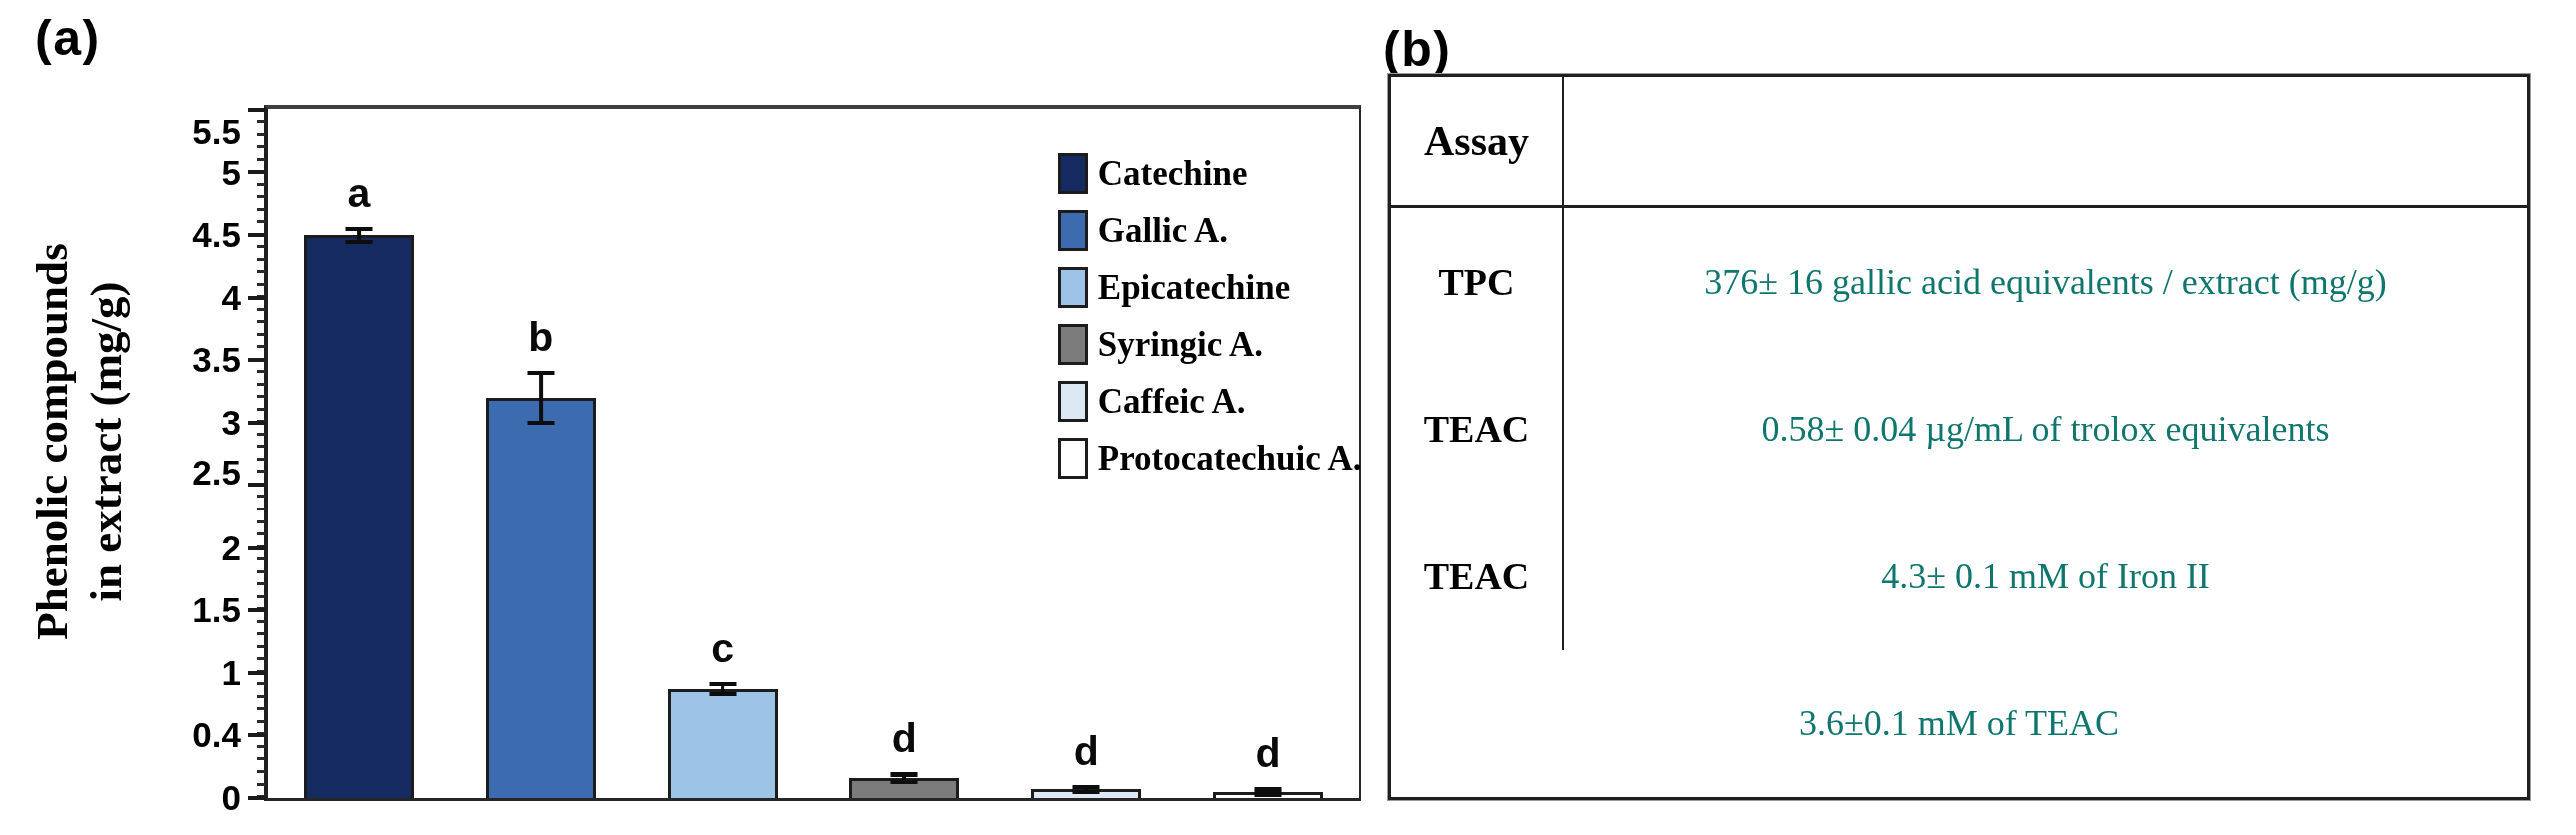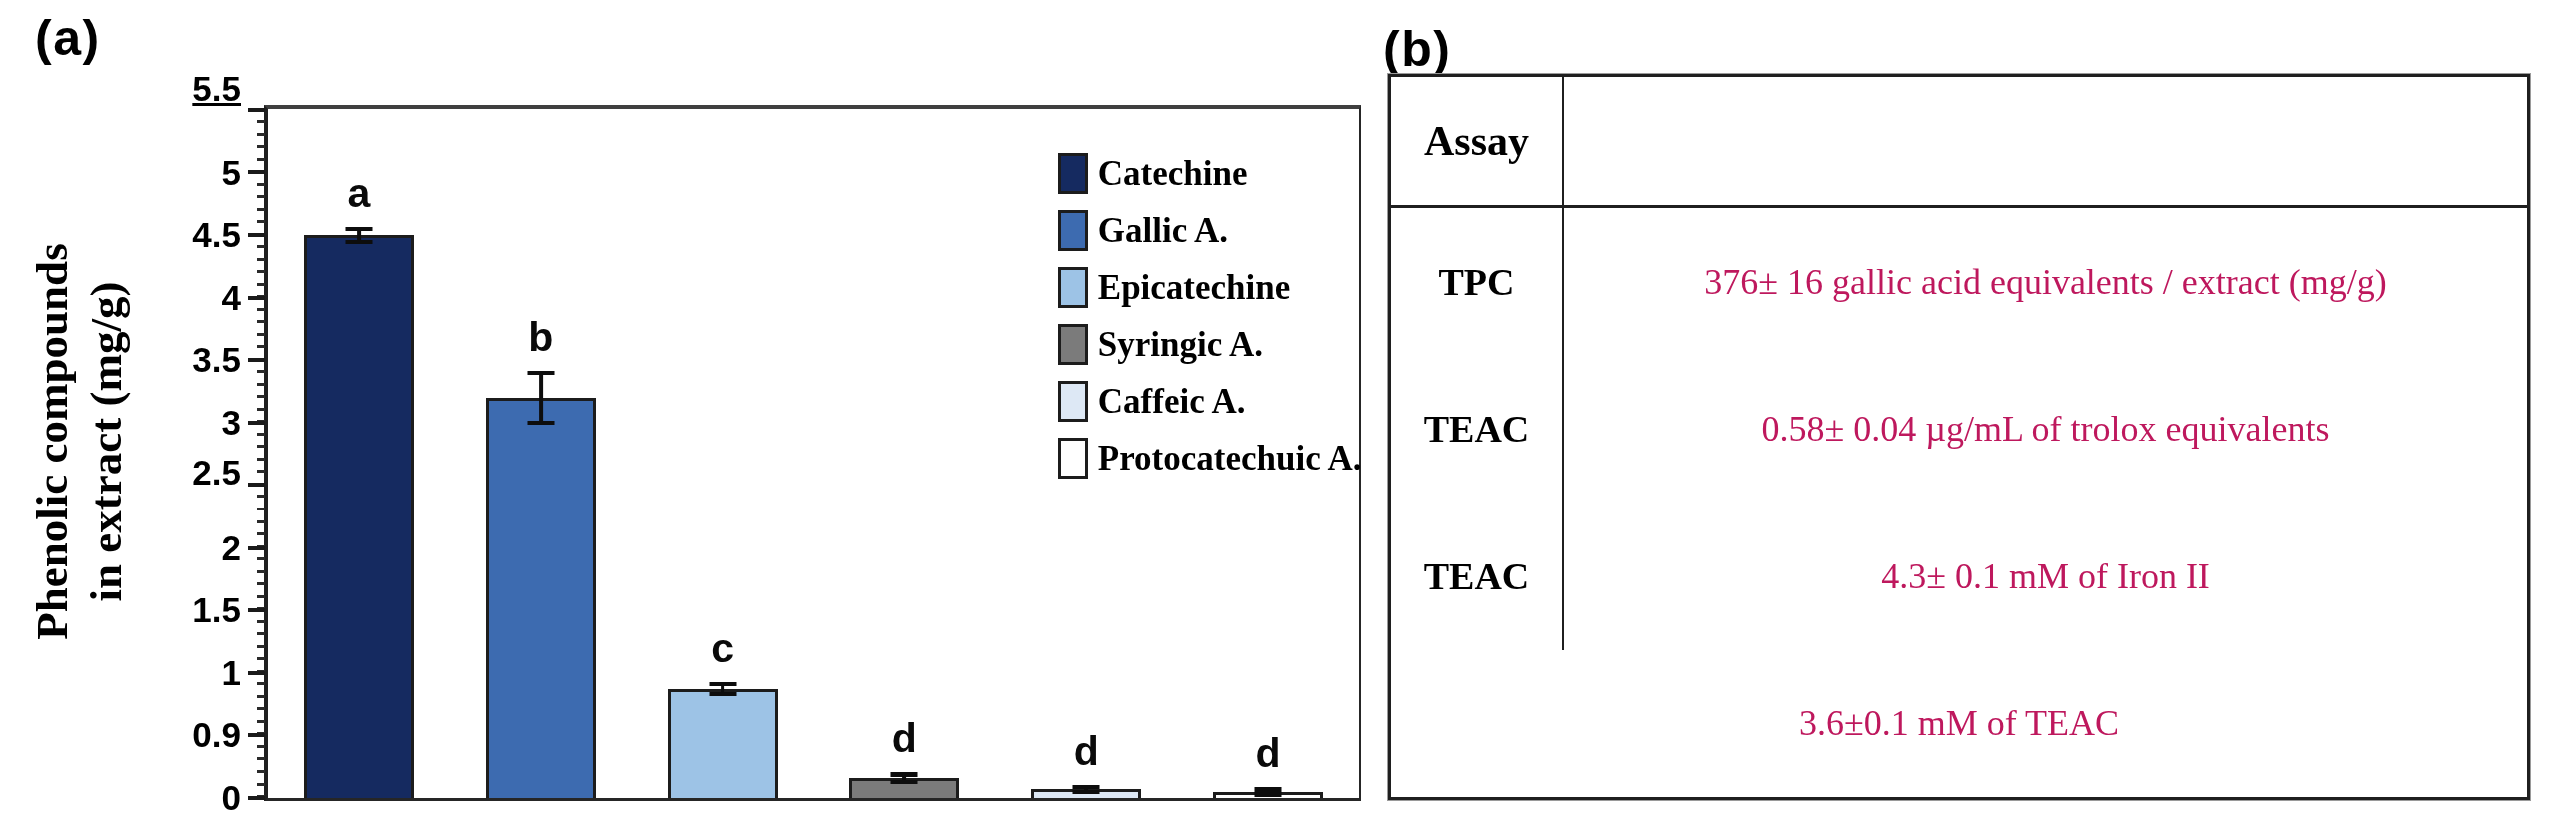--- a/index.html
+++ b/index.html
@@ -207,62 +207,62 @@
     font-size: 42px;
     color: #000000;
   }
   .t-body .col-assay {
     font-weight: bold;
     font-size: 38px;
     color: #000000;
   }
   .t-body .col-value {
     font-size: 36px;
-    color: #be185d;
+    color: #0f766e;
   }
 </style>
 </head>
 <body>
 
 <div class="figure">
 
   <div class="panel-label a">(a)</div>
 
   <div>
     <div class="y-axis-title">
       <div>Phenolic compounds</div>
       <div>in extract  (mg/g)</div>
     </div>
 
     <div class="plot-area" id="plot-area">
       <div class="minor-ticks"></div>
       <div id="yticks">
           <div class="ytick-label" style="bottom: -21px;">0</div>
           <div class="ytick-major" style="bottom: -1.9px;"></div>
-          <div class="ytick-label" style="bottom: 42px;">0.9</div>
+          <div class="ytick-label" style="bottom: 42px;">0.4</div>
           <div class="ytick-major" style="bottom: 61px;"></div>
           <div class="ytick-label" style="bottom: 104px;">1</div>
           <div class="ytick-major" style="bottom: 123px;"></div>
           <div class="ytick-label" style="bottom: 167px;">1.5</div>
           <div class="ytick-major" style="bottom: 186px;"></div>
           <div class="ytick-label" style="bottom: 229px;">2</div>
           <div class="ytick-major" style="bottom: 248px;"></div>
           <div class="ytick-label" style="bottom: 304px;">2.5</div>
           <div class="ytick-major" style="bottom: 311px;"></div>
           <div class="ytick-label" style="bottom: 354px;">3</div>
           <div class="ytick-major" style="bottom: 373px;"></div>
           <div class="ytick-label" style="bottom: 417px;">3.5</div>
           <div class="ytick-major" style="bottom: 436px;"></div>
           <div class="ytick-label" style="bottom: 479px;">4</div>
           <div class="ytick-major" style="bottom: 498px;"></div>
           <div class="ytick-label" style="bottom: 542px;">4.5</div>
           <div class="ytick-major" style="bottom: 561px;"></div>
           <div class="ytick-label" style="bottom: 604px;">5</div>
           <div class="ytick-major" style="bottom: 624px;"></div>
-          <div class="ytick-label" style="bottom: 688px; text-decoration: underline;">5.5</div>
+          <div class="ytick-label" style="bottom: 645px;">5.5</div>
           <div class="ytick-major" style="bottom: 686px;"></div>
         </div>
       <div class="bars" id="bars">
           <div class="bar-slot">
             <div class="bar-rect" style="height: 563px; background: rgb(21, 42, 96);"></div>
             <div class="err-line" style="bottom: 557px; height: 12.5px;"></div>
             <div class="err-cap" style="bottom: 567px;"></div>
             <div class="err-cap" style="bottom: 554px;"></div>
             <div class="sig-letter" style="bottom: 581px;">a</div>
           </div>

